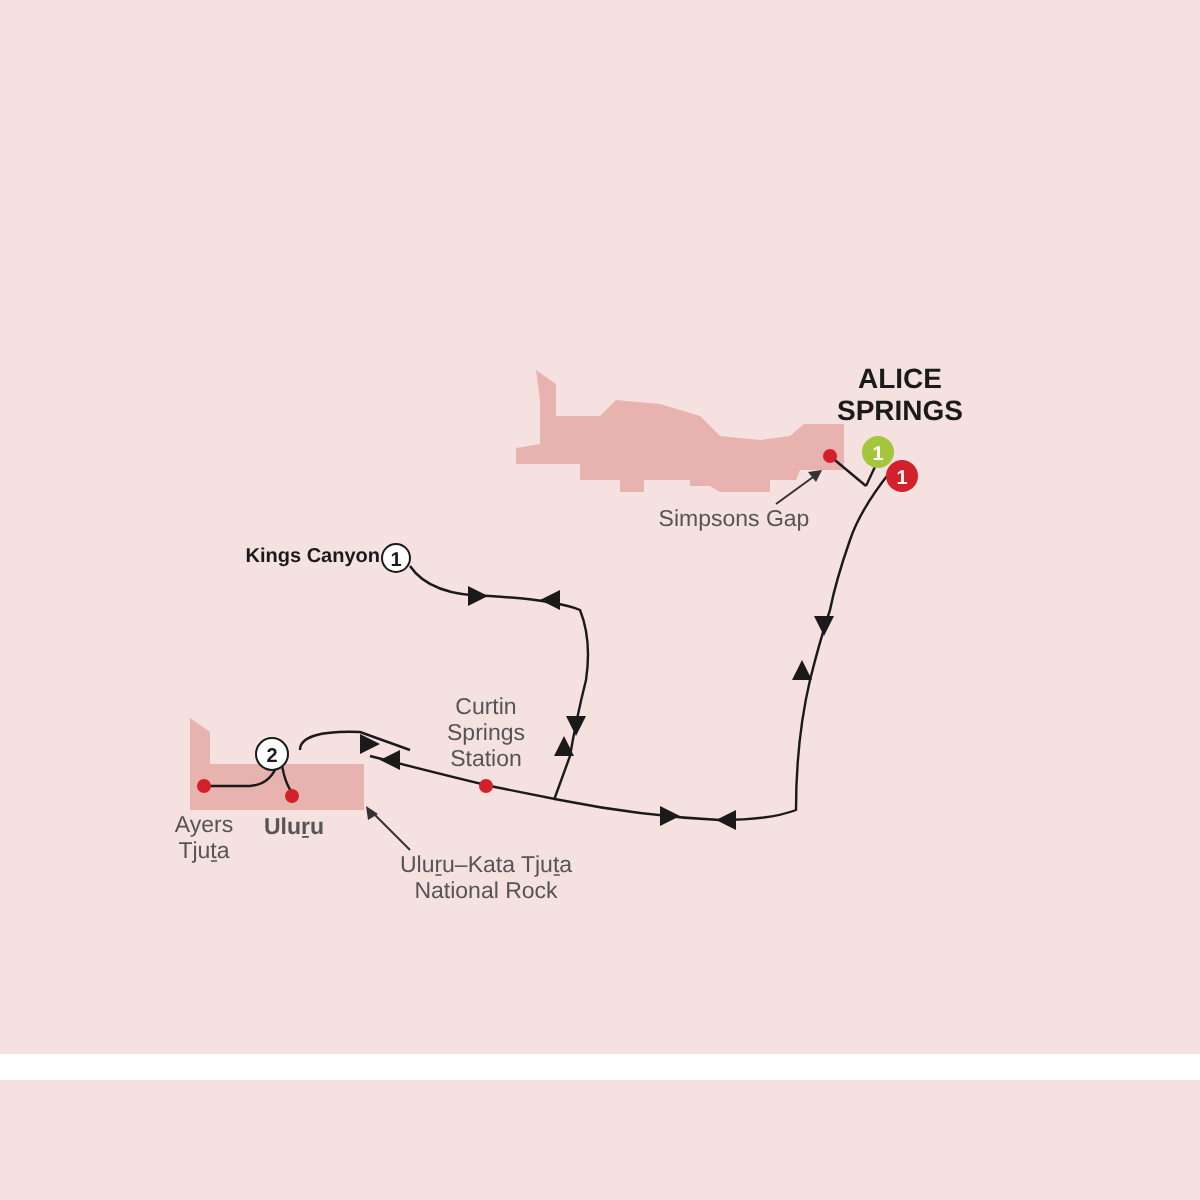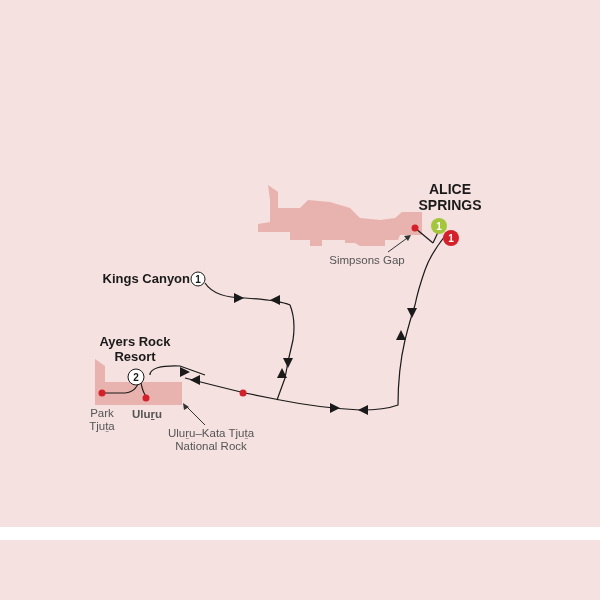--- a/index.html
+++ b/index.html
@@ -2,21 +2,21 @@
 <html><head>
   <meta charset="utf-8">
   <style>
     html, body { margin: 0; padding: 0; }
     body { width: 600px; height: 600px; background: #f5e1df; position: relative; overflow: hidden; font-family: "Liberation Sans", sans-serif; }
     .map { position: absolute; left: 0; top: 0; width: 600px; height: 527px; background: #f5e1df; }
     .band { position: absolute; left: 0; top: 527px; width: 600px; height: 13px; background: #ffffff; }
     .bottom { position: absolute; left: 0; top: 540px; width: 600px; height: 60px; background: #f5e1df; }
     svg { position: absolute; left: 0; top: 0; }
     .lbl { position: absolute; color: #555; font-size: 11.5px; text-align: center; line-height: 13px; }
-    .lbl-bold { position: absolute; color: #1a1a1a; font-size: 13px; font-weight: bold; text-align: center; line-height: 15px; }
+    .lbl-bold { position: absolute; color: #1a1a1a; font-size: 10px; font-weight: bold; text-align: center; line-height: 15px; }
     .lbl-caps { position: absolute; color: #1a1a1a; font-size: 14px; font-weight: bold; text-align: center; line-height: 16px; }
     .num { font-family: "Liberation Sans", sans-serif; font-weight: bold; font-size: 10px; }
   </style>
 </head>
 <body>
 
 <div class="map">
   <svg width="600" height="527" viewBox="0 0 600 527">
 
     <polygon points="268,185 278,192 278,208 300,208 308,200 330,202 350,208 360,218 380,220 395,218 402,212 422,212 422,235 400,235 398,240 385,240 385,246 360,246 355,243 345,243 345,240 322,240 322,246 310,246 310,240 290,240 290,232 258,232 258,224 270,222 270,200" fill="#e8b3ae"></polygon>
@@ -83,31 +83,32 @@
   <div class="lbl-caps" style="left:410px; top:181px; width:80px;">
     <div>ALICE</div>
     <div>SPRINGS</div>
   </div>
   <div class="lbl" style="left:327px; top:254px; width:80px;">
     <span>Simpsons Gap</span>
   </div>
   <div class="lbl-bold" style="left:100px; top:271px; width:90px; text-align:right;">
     <span>Kings Canyon</span>
   </div>
-  <div class="lbl-bold" style="left:95px; top:334px; width:80px;">
-    <div>Ayers Rock</div>
-    <div>Resort</div>
+  <div class="lbl" style="left:218px; top:348px; width:50px;">
+    <div>Curtin</div>
+    <div>Springs</div>
+    <div>Station</div>
   </div>
   <div class="lbl" style="left:84px; top:407px; width:36px;">
-    <div>Park</div>
+    <div>Ayers</div>
     <div>Tjuṯa</div>
   </div>
   <div class="lbl" style="left:128px; top:408px; width:38px;font-weight:bold;">
     <span>Uluṟu</span>
   </div>
-  <div class="lbl" style="left:156px; top:427px; width:110px;">
+  <div class="lbl" style="left:188px; top:427px; width:110px;">
     <div>Uluṟu–Kata Tjuṯa</div>
     <div>National Rock</div>
   </div>
 </div>
 
 <div class="band"></div>
 <div class="bottom"></div>
 
 </body></html>

